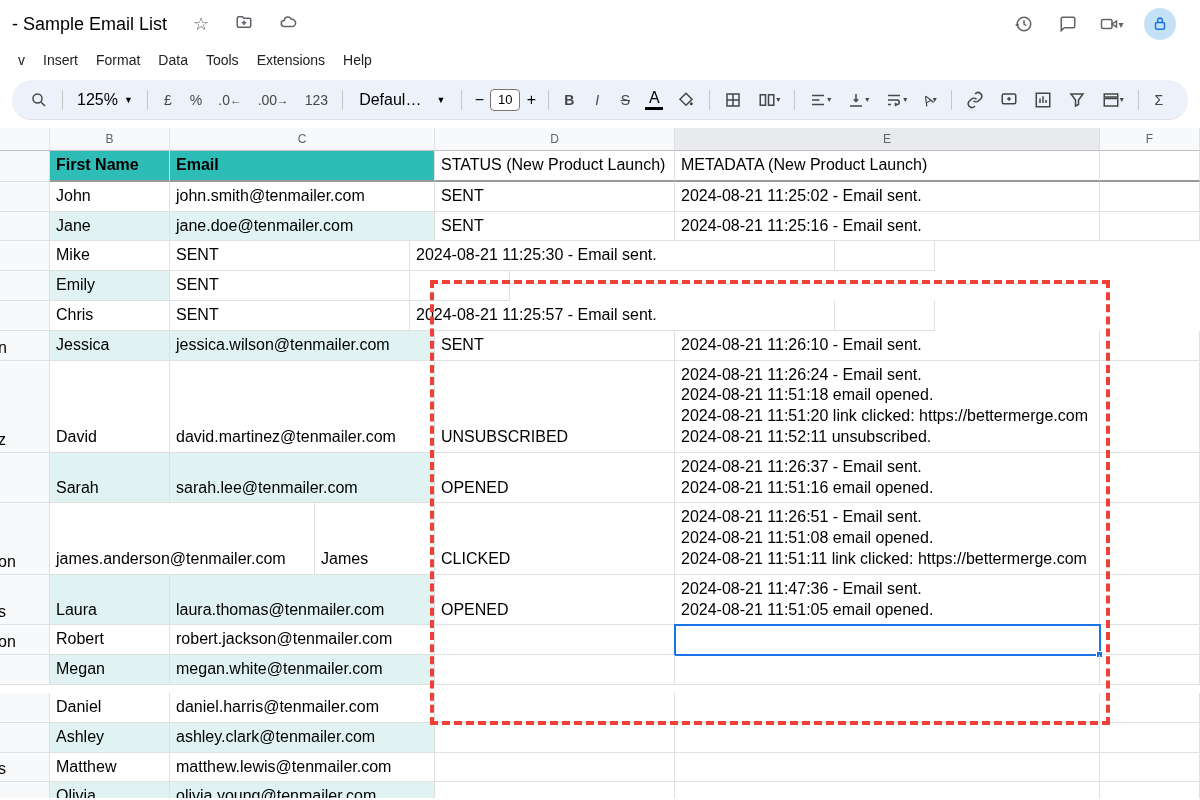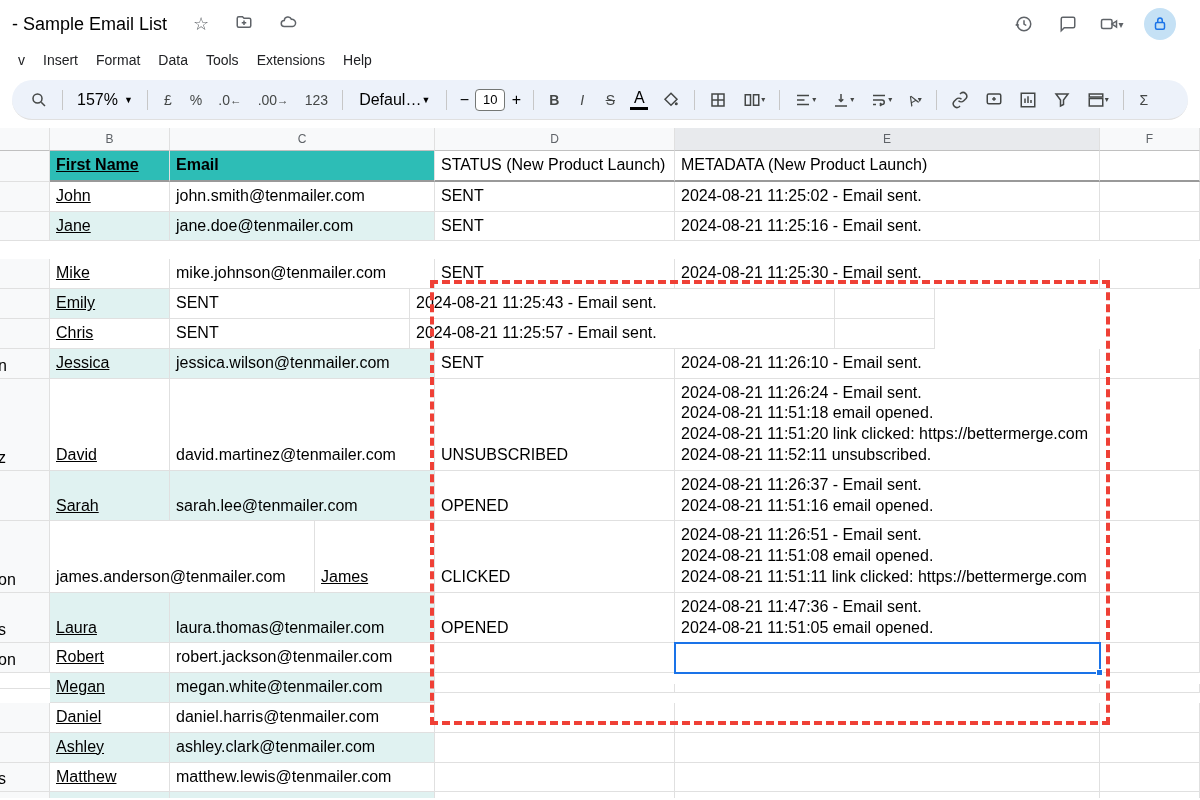--- a/index.html
+++ b/index.html
@@ -12,42 +12,42 @@
 .title-right-icon { width: 24px; height: 24px; display: flex; align-items: center; justify-content: center; cursor: pointer; color: #5f6368; }
 .avatar-badge { width: 32px; height: 32px; border-radius: 50%; background: #c5e1f5; display: flex; align-items: center; justify-content: center; color: #1a73e8; }
 
 .menu-bar { display: flex; gap: 6px; padding: 0 12px 4px; font-size: 14px; color: #202124; }
 .menu-item { padding: 4px 6px; cursor: pointer; border-radius: 4px; }
 
 .toolbar { display: flex; align-items: center; gap: 4px; padding: 4px 12px; border-bottom: 1px solid #e0e0e0; background: #edf2fa; border-radius: 24px; margin: 4px 12px 8px; height: 40px; }
 .tb-btn { padding: 4px 6px; border-radius: 4px; cursor: pointer; display: flex; align-items: center; justify-content: center; color: #444746; min-width: 24px; height: 28px; font-size: 14px; }
 .tb-sep { width: 1px; height: 20px; background: #c7c7c7; margin: 0 4px; }
 .zoom-sel { display: flex; align-items: center; gap: 2px; padding: 4px 6px; cursor: pointer; }
-.font-sel { display: flex; align-items: center; gap: 0; padding: 4px 8px; cursor: pointer; border-radius: 4px; min-width: 80px; }
+.font-sel { display: flex; align-items: center; gap: 15px; padding: 4px 8px; cursor: pointer; border-radius: 4px; min-width: 80px; }
 .font-size-box { display: flex; align-items: center; gap: 2px; }
 .size-input { width: 30px; height: 22px; border: 1px solid #747775; border-radius: 4px; text-align: center; font-size: 13px; }
 .size-step { width: 18px; height: 22px; display: flex; align-items: center; justify-content: center; cursor: pointer; }
 .text-color-box { display: flex; flex-direction: column; align-items: center; cursor: pointer; padding: 2px 4px; }
 .text-color-bar { width: 18px; height: 3px; background: #000; }
 
 .grid-area { position: relative; overflow: auto; height: calc(100vh - 130px); }
 .col-headers { display: flex; position: sticky; top: 0; background: #fff; z-index: 5; }
 .row-num-spacer { width: 50px; background: #f8f9fa; border-right: 1px solid #e0e0e0; border-bottom: 1px solid #c0c0c0; }
 .col-head { border-right: 1px solid #e0e0e0; border-bottom: 1px solid #c0c0c0; text-align: center; font-size: 12px; color: #5f6368; padding: 4px 0; background: #f8f9fa; }
 .col-B { width: 120px; }
 .col-C { width: 265px; }
 .col-D { width: 240px; }
 .col-E { width: 425px; background: #e8eaed; }
 .col-F { width: 100px; }
 
 .sheet-rows { }
 .row { display: flex; }
 .row-num { width: 50px; background: #f8f9fa; border-right: 1px solid #e0e0e0; border-bottom: 1px solid #e0e0e0; }
 .cell { border-right: 1px solid #e0e0e0; border-bottom: 1px solid #e0e0e0; padding: 4px 6px; font-size: 16px; color: #000; display: flex; align-items: flex-end; white-space: pre-wrap; line-height: 1.3; }
-.w-B { width: 120px; text-decoration: underline; }
+.w-B { width: 120px; }
 .w-C { width: 265px; }
 .w-D { width: 240px; }
 .w-E { width: 425px; }
 .w-F { width: 100px; }
 
 .hdr-row .cell { background: #2dbdb6; font-weight: bold; color: #000; border-bottom: 2px solid #999; }
 .hdr-row .w-B, .hdr-row .w-C { background: #2dbdb6; }
 .hdr-row .w-D, .hdr-row .w-E, .hdr-row .w-F { background: #fff; font-weight: normal; }
 .alt .w-B, .alt .w-C { background: #e0f2f1; }
 
@@ -114,21 +114,21 @@
 
 <div class="toolbar">
   <span class="tb-btn">
       <svg viewBox="0 0 24 24" fill="none" stroke="currentColor" stroke-width="2">
         <circle cx="10" cy="10" r="6"></circle>
         <path d="M20 20l-5-5"></path>
       </svg>
     </span>
   <span class="tb-sep"></span>
   <span class="zoom-sel">
-      <span>157%</span> 
+      <span>125%</span> 
       <span style="font-size:9px;margin-left:4px">▼</span>
     </span>
   <span class="tb-sep"></span>
   <span class="tb-btn">£</span>
   <span class="tb-btn">%</span>
   <span class="tb-btn">.0<sub>←</sub></span>
   <span class="tb-btn">.00<sub>→</sub></span>
   <span class="tb-btn">123</span>
   <span class="tb-sep"></span>
   <span class="font-sel">
@@ -259,33 +259,31 @@
         <div class="cell w-F"></div>
       </div>
       <div class="row alt" style="position: relative;">
         <div class="row-num"></div>
         <div class="cell w-B">Jane</div>
         <div class="cell w-C">jane.doe@tenmailer.com</div>
         <div class="cell w-D">SENT</div>
         <div class="cell w-E">2024-08-21 11:25:16 - Email sent.</div>
         <div class="cell w-F"></div>
       </div>
-      <div class="row" style="position: relative; margin-top: 18px;">
+      <div class="row" style="position: relative;">
         <div class="row-num"></div>
         <div class="cell w-B">Mike</div>
-        <div class="cell w-C">mike.johnson@tenmailer.com</div>
         <div class="cell w-D">SENT</div>
         <div class="cell w-E">2024-08-21 11:25:30 - Email sent.</div>
         <div class="cell w-F"></div>
       </div>
       <div class="row alt" style="position: relative;">
         <div class="row-num"></div>
         <div class="cell w-B">Emily</div>
         <div class="cell w-D">SENT</div>
-        <div class="cell w-E">2024-08-21 11:25:43 - Email sent.</div>
         <div class="cell w-F"></div>
       </div>
       <div class="row" style="position: relative;">
         <div class="row-num"></div>
         <div class="cell w-B">Chris</div>
         <div class="cell w-D">SENT</div>
         <div class="cell w-E">2024-08-21 11:25:57 - Email sent.</div>
         <div class="cell w-F"></div>
       </div>
       <div class="row alt" style="position: relative;">
@@ -341,29 +339,29 @@
       </div>
       <div class="row" style="position: relative;">
         <div class="row-num"></div>
         <span style="position:absolute;left:-2px;bottom:4px;font-size:16px">on</span>
         <div class="cell w-B">Robert</div>
         <div class="cell w-C">robert.jackson@tenmailer.com</div>
         <div class="cell w-D"></div>
         <div class="cell w-E selected-cell"><span class="selected-handle"></span></div>
         <div class="cell w-F"></div>
       </div>
-      <div class="row alt" style="position: relative; align-items: center;">
+      <div class="row alt" style="position: relative;">
         <div class="row-num"></div>
         <div class="cell w-B">Megan</div>
         <div class="cell w-C">megan.white@tenmailer.com</div>
         <div class="cell w-D"></div>
         <div class="cell w-E"></div>
         <div class="cell w-F"></div>
       </div>
-      <div class="row" style="position: relative;">
+      <div class="row" style="position: relative; margin-top: 8px;">
         <div class="row-num"></div>
         <div class="cell w-B">Daniel</div>
         <div class="cell w-C">daniel.harris@tenmailer.com</div>
         <div class="cell w-D"></div>
         <div class="cell w-E"></div>
         <div class="cell w-F"></div>
       </div>
       <div class="row alt" style="position: relative;">
         <div class="row-num"></div>
         <div class="cell w-B">Ashley</div>

